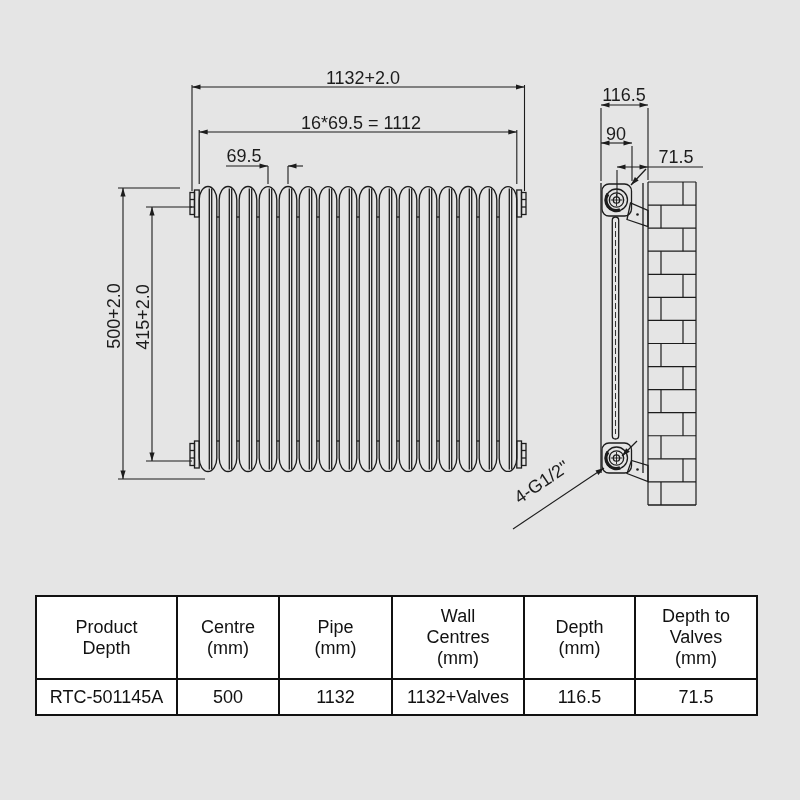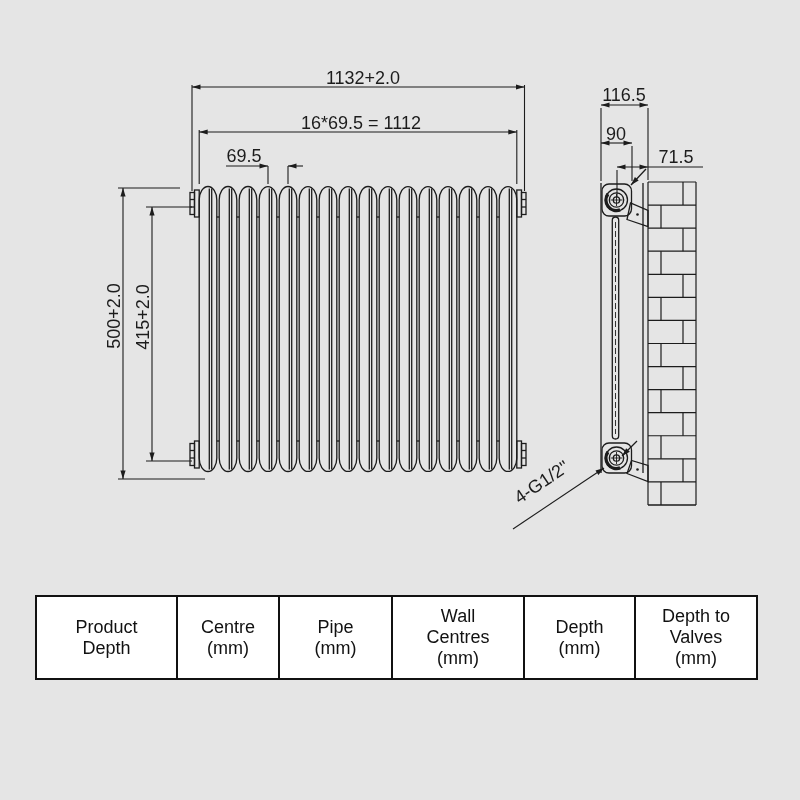--- a/index.html
+++ b/index.html
@@ -347,15 +347,23 @@
     </colgroup>
     <tbody>
         <tr class="hdr">
       <th><span>Product</span><br><span>Depth</span></th>
       <th><span>Centre</span><br><span>(mm)</span></th>
       <th><span>Pipe</span><br><span>(mm)</span></th>
       <th><span>Wall</span><br><span>Centres</span><br><span>(mm)</span></th>
       <th><span>Depth</span><br><span>(mm)</span></th>
       <th><span>Depth to</span><br><span>Valves</span><br><span>(mm)</span></th>
     </tr>
+    <tr class="val">
+      <td>RTC-501145A</td>
+      <td>500</td>
+      <td>1132</td>
+      <td>1132+Valves</td>
+      <td>116.5</td>
+      <td>71.5</td>
+    </tr>
   </tbody>
     </table>
 </div>
 
 </body></html>

